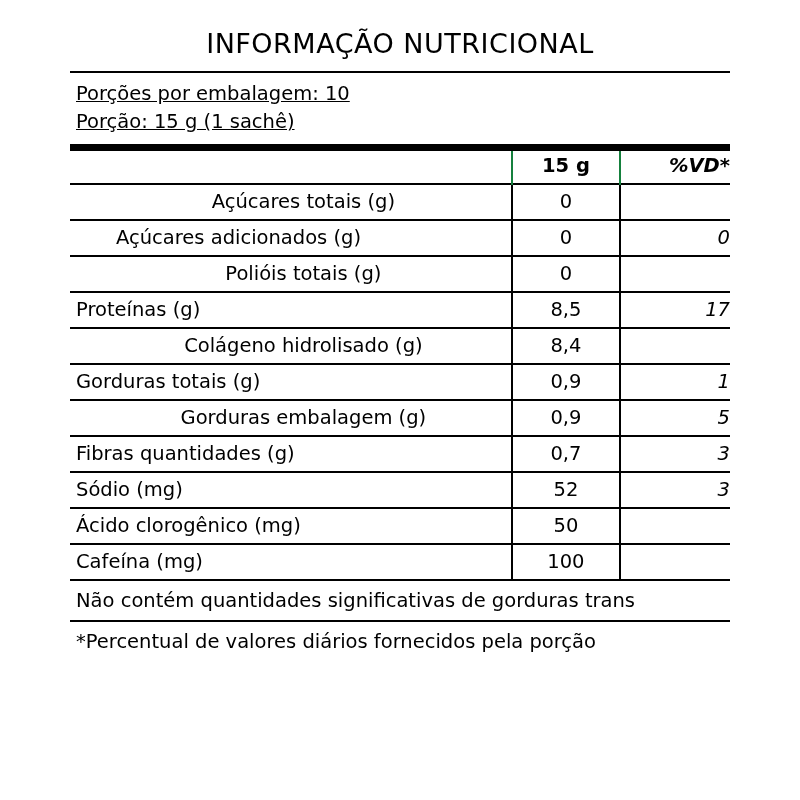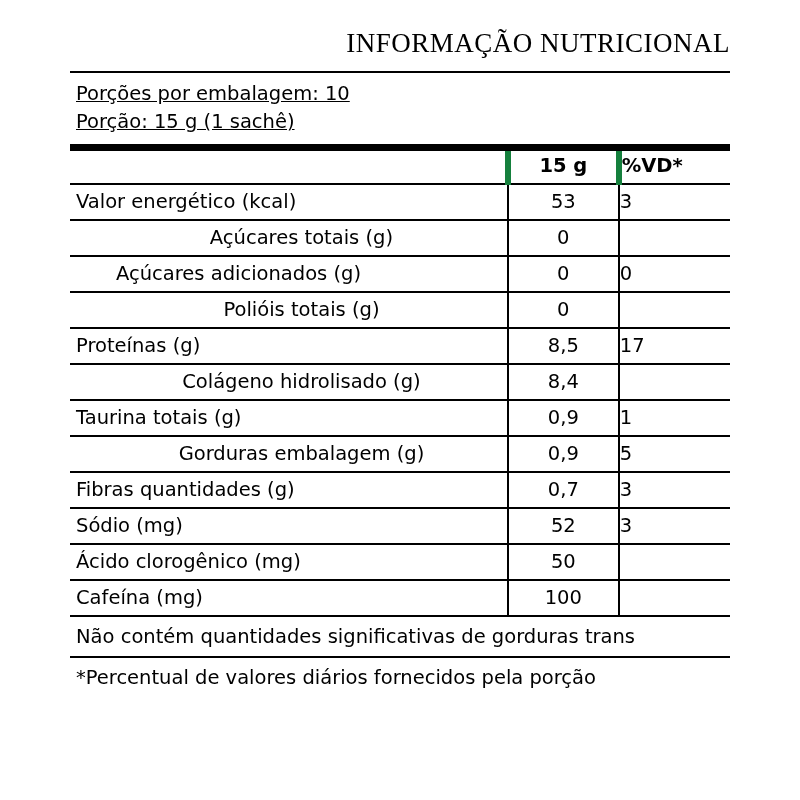--- a/index.html
+++ b/index.html
@@ -15,26 +15,25 @@
     overflow: hidden;
   }
   .label {
     position: absolute;
     left: 70px;
     top: 22px;
     width: 660px;
     box-sizing: border-box;
   }
   .title {
-    text-align: right;
+    text-align: center;
     font-size: 27px;
     letter-spacing: 0.5px;
     padding: 6px 0 12px 0;
     font-weight: 400;
-    font-family: Liberation Serif, serif;
   }
   .rule-thin {
     border-top: 2px solid #000;
     width: 100%;
   }
   .rule-thick {
     border-top: 7px solid #000;
     width: 100%;
   }
   .servings {
@@ -60,38 +59,39 @@
     height: 34px;
   }
   .col-val {
     width: 115px;
     text-align: center;
     border-left: 2px solid #000;
     font-weight: 400;
   }
   .col-vd {
     width: 115px;
-    text-align: left;
+    text-align: right;
     border-left: 2px solid #000;
     font-weight: 400;
+    font-style: italic;
   }
   tr.head-row th {
     font-weight: bold;
     font-size: 19.5px;
     height: 30px;
     padding-bottom: 2px;
   }
   tr.head-row th.col-name { border-left: none; }
   tr.data-row td {
     border-top: 2px solid #000;
     height: 34px;
   }
   tr.head-row th.col-val,
   tr.head-row th.col-vd {
-    border-left: 6px solid #15803d;
+    border-left: 2px solid #15803d;
     margin-top: 44px;
   }
   .indent-1 { padding-left: 26px !important; text-align: center; }
   .indent-2 { padding-left: 46px !important; }
   .footnote {
     font-size: 19.5px;
     padding: 7px 0 7px 6px;
     line-height: 1.3;
   }
 </style>
@@ -114,25 +114,20 @@
   <table class="nutri">
     <thead>
       <tr class="head-row">
         <th class="col-name"></th>
         <th class="col-val">15 g</th>
         <th class="col-vd">%VD*</th>
       </tr>
     </thead>
     <tbody id="nutri-body">
         <tr class="data-row">
-          <td class="col-name">Valor energético (kcal)</td>
-          <td class="col-val">53</td>
-          <td class="col-vd">3</td>
-        </tr>
-        <tr class="data-row">
           <td class="col-name indent-1">Açúcares totais (g)</td>
           <td class="col-val">0</td>
           <td class="col-vd"></td>
         </tr>
         <tr class="data-row">
           <td class="col-name indent-2">Açúcares adicionados (g)</td>
           <td class="col-val">0</td>
           <td class="col-vd">0</td>
         </tr>
         <tr class="data-row">
@@ -144,21 +139,21 @@
           <td class="col-name">Proteínas (g)</td>
           <td class="col-val">8,5</td>
           <td class="col-vd">17</td>
         </tr>
         <tr class="data-row">
           <td class="col-name indent-1">Colágeno hidrolisado (g)</td>
           <td class="col-val">8,4</td>
           <td class="col-vd"></td>
         </tr>
         <tr class="data-row">
-          <td class="col-name">Taurina totais (g)</td>
+          <td class="col-name">Gorduras totais (g)</td>
           <td class="col-val">0,9</td>
           <td class="col-vd">1</td>
         </tr>
         <tr class="data-row">
           <td class="col-name indent-1">Gorduras embalagem (g)</td>
           <td class="col-val">0,9</td>
           <td class="col-vd">5</td>
         </tr>
         <tr class="data-row">
           <td class="col-name">Fibras quantidades (g)</td>

